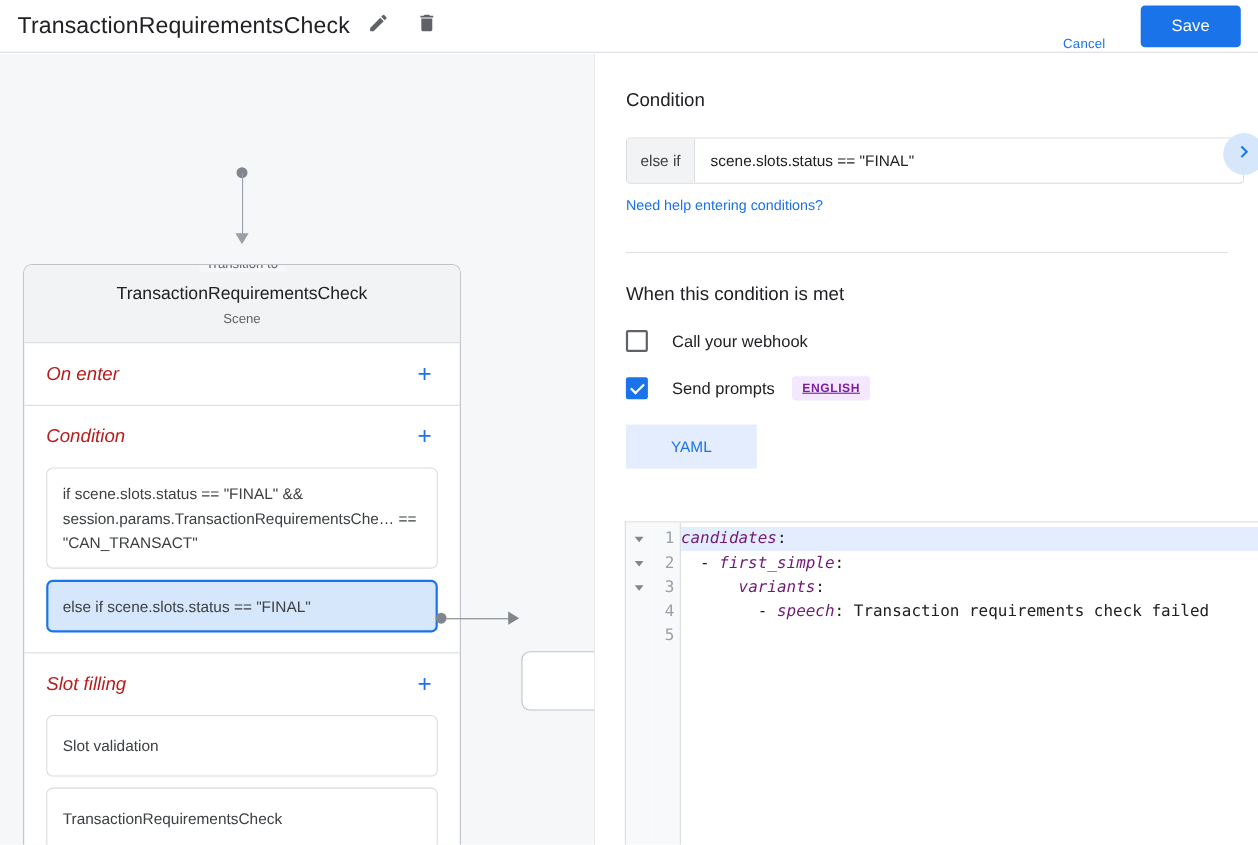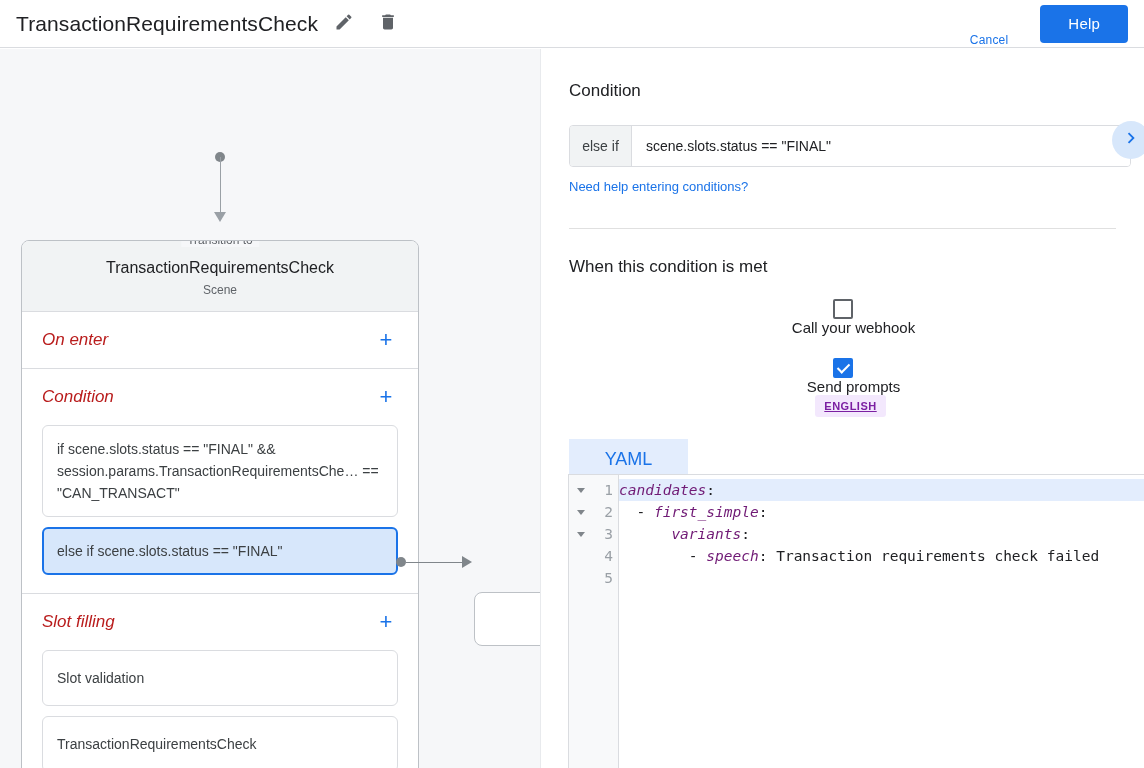--- a/index.html
+++ b/index.html
@@ -152,21 +152,21 @@
     height: 1px; background: #e0e0e0; margin-top: 33px;
   }
   .chev-btn {
     position: absolute; right: -6px; top: 72px; width: 38px; height: 38px;
     border-radius: 50%; background: #d7e7fb;
     display: flex; align-items: center; justify-content: center; cursor: pointer;
   }
   .chev-btn svg { fill: #1a73e8; }
 
   .panel-h2 { font-size: 17px; color: #202124; padding-top: 28px; margin-bottom: 22px; }
-  .cb-row { display: flex; align-items: center; margin-bottom: 22px; flex-direction: column; }
+  .cb-row { display: flex; align-items: center; margin-bottom: 22px; }
   .checkbox {
     width: 20px; height: 20px; border: 2px solid #5f6368; border-radius: 2px;
     background: #fff; cursor: pointer; flex: none;
   }
   .checkbox.checked {
     background: #1a73e8; border-color: #1a73e8; position: relative;
   }
   .checkbox.checked::after {
     content: ""; position: absolute; left: 5px; top: 1px;
     width: 5px; height: 10px; border: solid #fff;
@@ -179,21 +179,21 @@
     padding: 5px 9px; border-radius: 3px; text-decoration: underline;
   }
   .desc {
     font-size: 13.5px; color: #3c4043; line-height: 20px; max-width: 560px;
     margin-bottom: 20px;
   }
 
   .tabs { display: flex; margin-top: 6px; }
   .tab {
     width: 119px; height: 40px; display: flex; align-items: center;
-    justify-content: center; font-size: 18px; color: #5f6368; cursor: pointer;
+    justify-content: center; font-size: 14px; color: #5f6368; cursor: pointer;
     font-weight: 500;
   }
   .tab.active { background: #e3edfd; color: #1a73e8; }
 
   .editor {
     position: absolute; left: 568px; top: 474px; right: 0; bottom: 0;
     border-top: 1px solid #dadce0; border-left: 1px solid #dadce0;
     background: #fff; display: flex; overflow: hidden;
     font-family: "DejaVu Sans Mono", "Liberation Mono", monospace;
     font-size: 14.5px; line-height: 22px;
@@ -234,21 +234,21 @@
     </div>
     <div class="hdr-icon-btn">
       <span>
         <svg width="20" height="20" viewBox="0 0 24 24">
             <path d="M6 19c0 1.1.9 2 2 2h8c1.1 0 2-.9 2-2V7H6v12zM19 4h-3.5l-1-1h-5l-1 1H5v2h14V4z"></path>
           </svg>
       </span>
     </div>
     <div class="header-spacer"></div>
     <button class="cancel-btn">Cancel</button>
-    <button class="save-btn">Help</button>
+    <button class="save-btn">Save</button>
   </div>
 
   <div class="canvas">
 
 
     <div class="connector-dot" style="left:215px; top:103px;"></div>
     <div class="v-line" style="left:220px; top:108px; height:58px;"></div>
     <div class="arrow-down" style="left:214px; top:163px;"></div>
 
     <div id="node-to">

